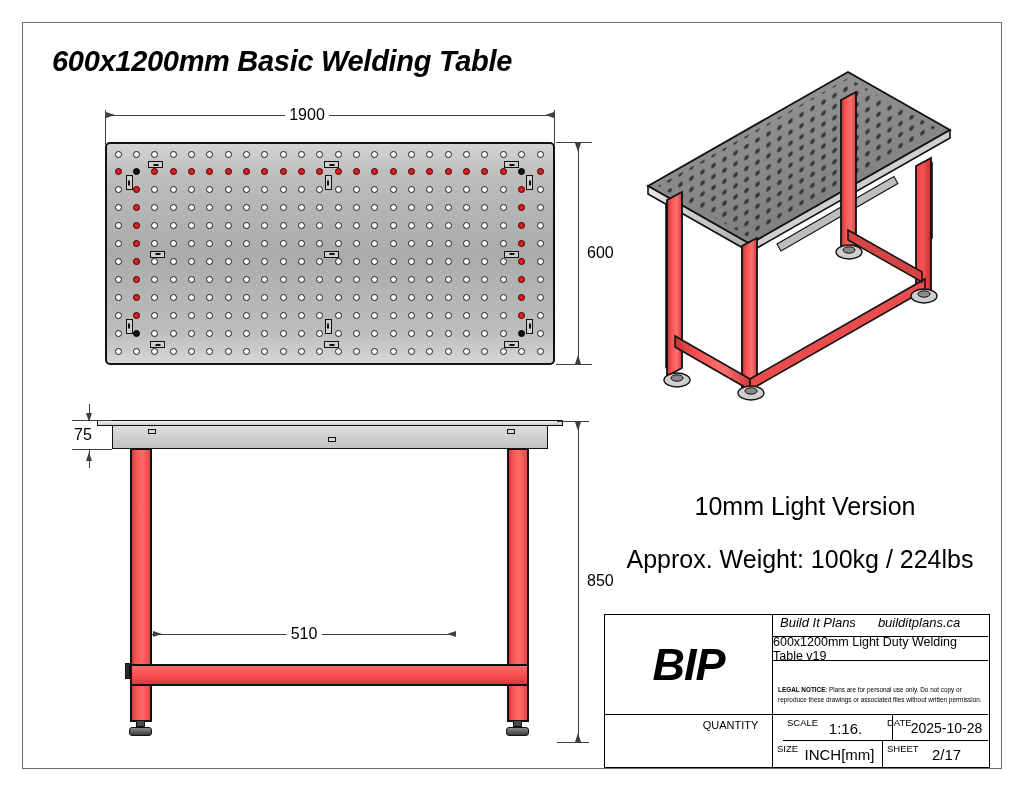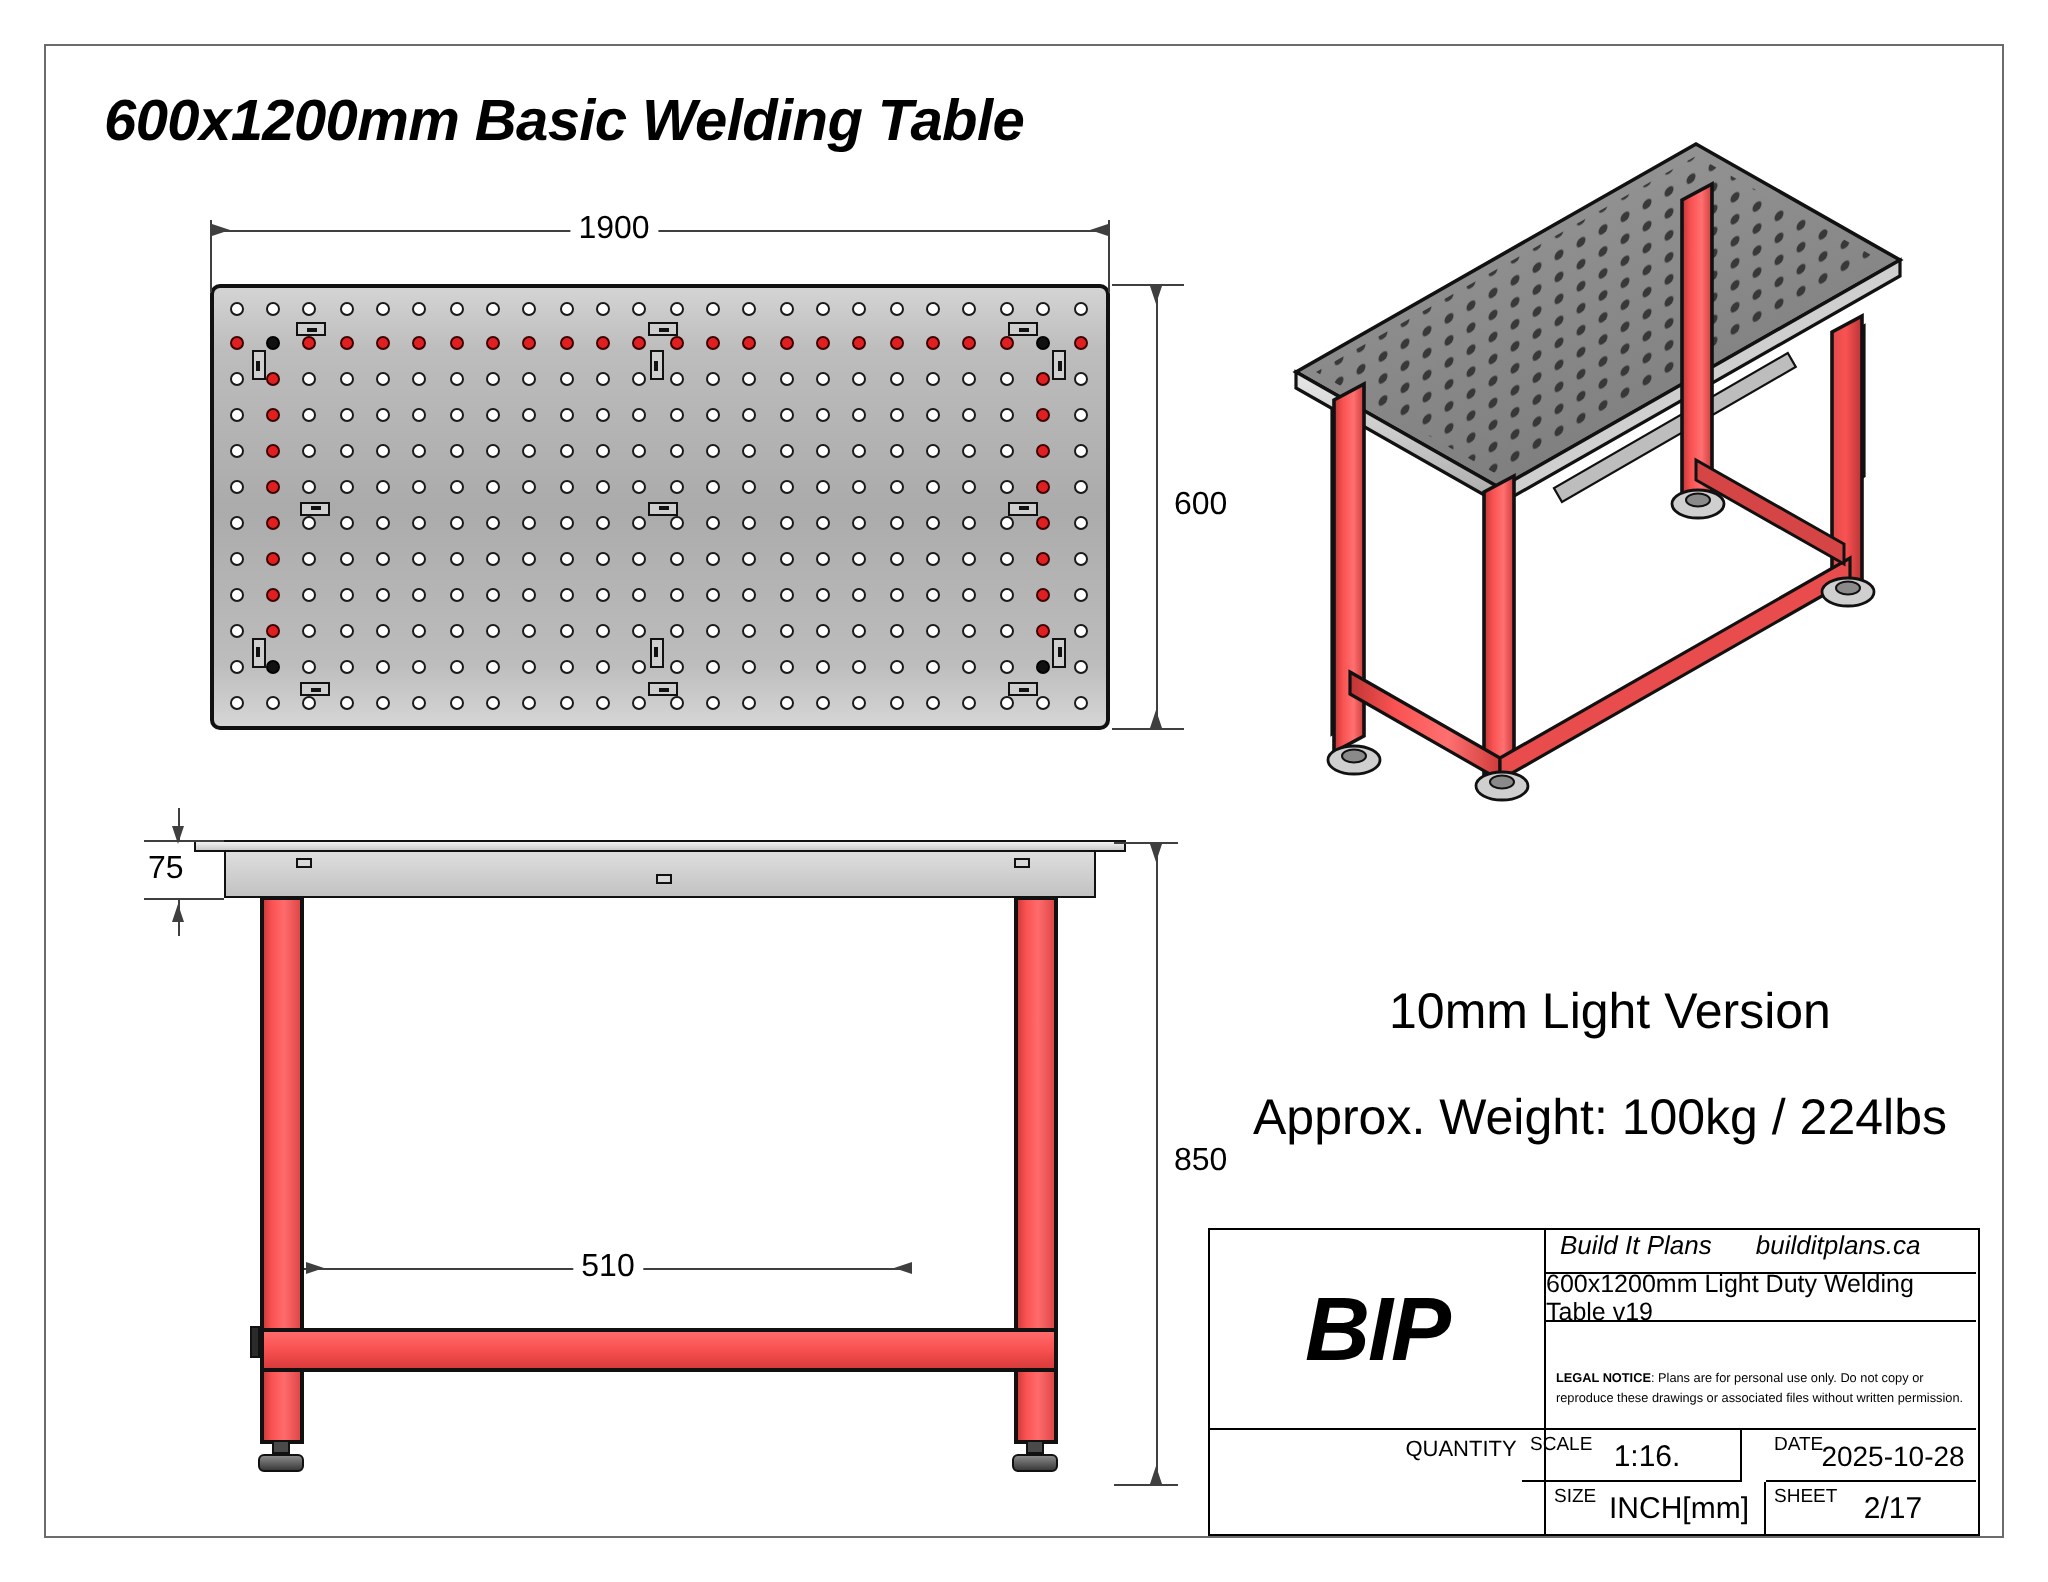--- a/index.html
+++ b/index.html
@@ -67,21 +67,21 @@
   .tb-brandrow .b2{font-style:italic;font-size:13px;padding-left:22px;}
   .tb-part{position:absolute;left:168px;top:22px;width:215px;height:24px;border-bottom:1.6px solid #000;
       display:flex;align-items:center;justify-content:center;font-size:12.5px;}
   .tb-legal{position:absolute;left:168px;top:46px;width:215px;height:54px;border-bottom:1.6px solid #000;
       padding:24px 5px 0 5px;font-size:6.4px;line-height:1.5;color:#000;}
   .tb-legal b{font-weight:700;}
   .tb-sheetsize{position:absolute;left:0;top:100px;width:84px;height:52px;border-right:1.6px solid #000;}
   .tb-qty{position:absolute;left:84px;top:100px;width:84px;height:52px;border-right:1.6px solid #000;}
   .tb-cellhdr{font-size:11px;text-align:center;padding-top:4px;}
   .tb-cellval{font-size:15px;text-align:center;padding-top:7px;}
-  .tb-scale{position:absolute;left:156px;top:100px;width:110px;height:26px;border-right:1.6px solid #000;border-bottom:1.6px solid #000;}
+  .tb-scale{position:absolute;left:178px;top:100px;width:110px;height:26px;border-right:1.6px solid #000;border-bottom:1.6px solid #000;}
   .tb-date{position:absolute;left:278px;top:100px;width:105px;height:26px;border-bottom:1.6px solid #000;}
   .tb-units{position:absolute;left:168px;top:126px;width:110px;height:26px;border-right:1.6px solid #000;}
   .tb-sheet{position:absolute;left:278px;top:126px;width:105px;height:26px;}
   .lbl{position:absolute;left:4px;top:2px;font-size:9.5px;}
   .val{position:absolute;left:0;top:5px;width:100%;text-align:center;font-size:15px;padding-left:16px;box-sizing:border-box;}
 </style>
 </head>
 <body>
 
 <div id="sheet">

